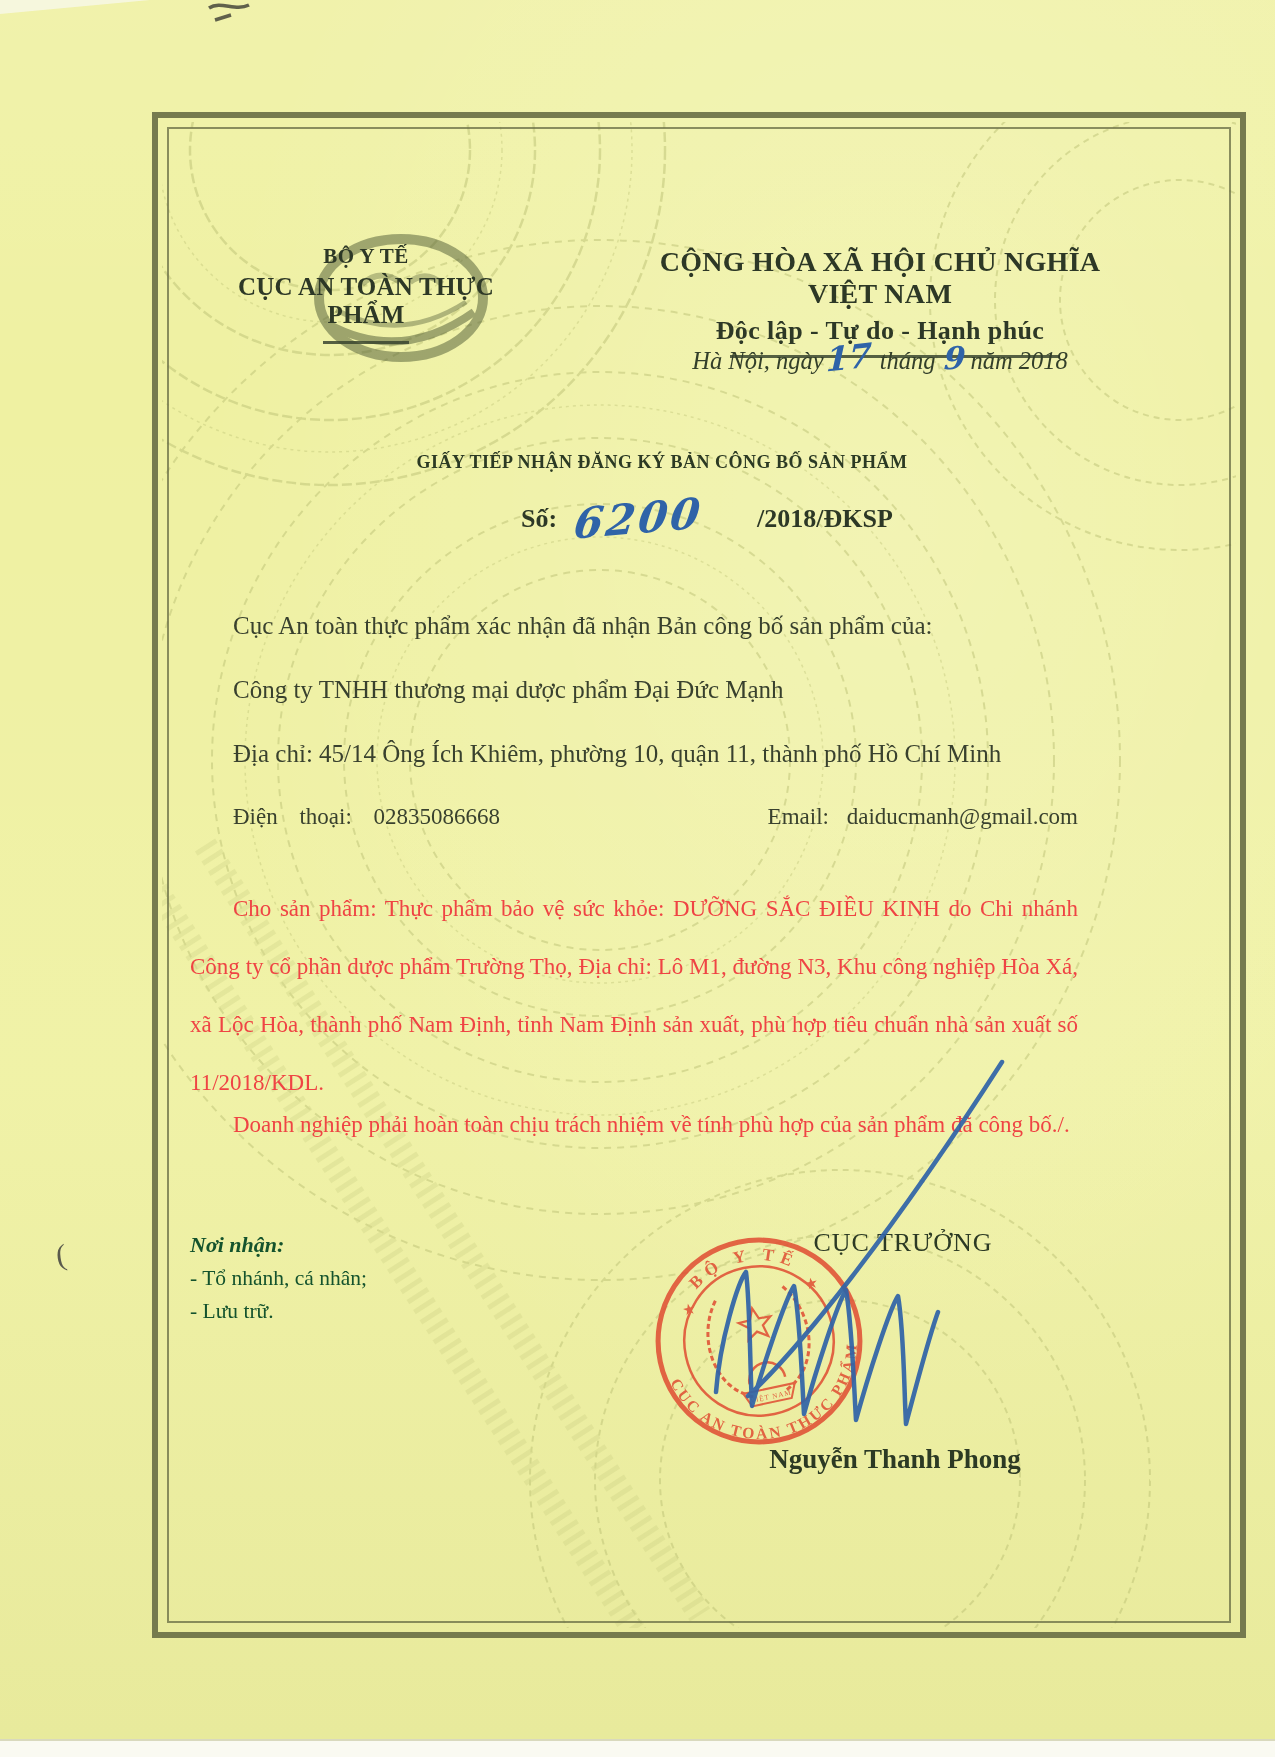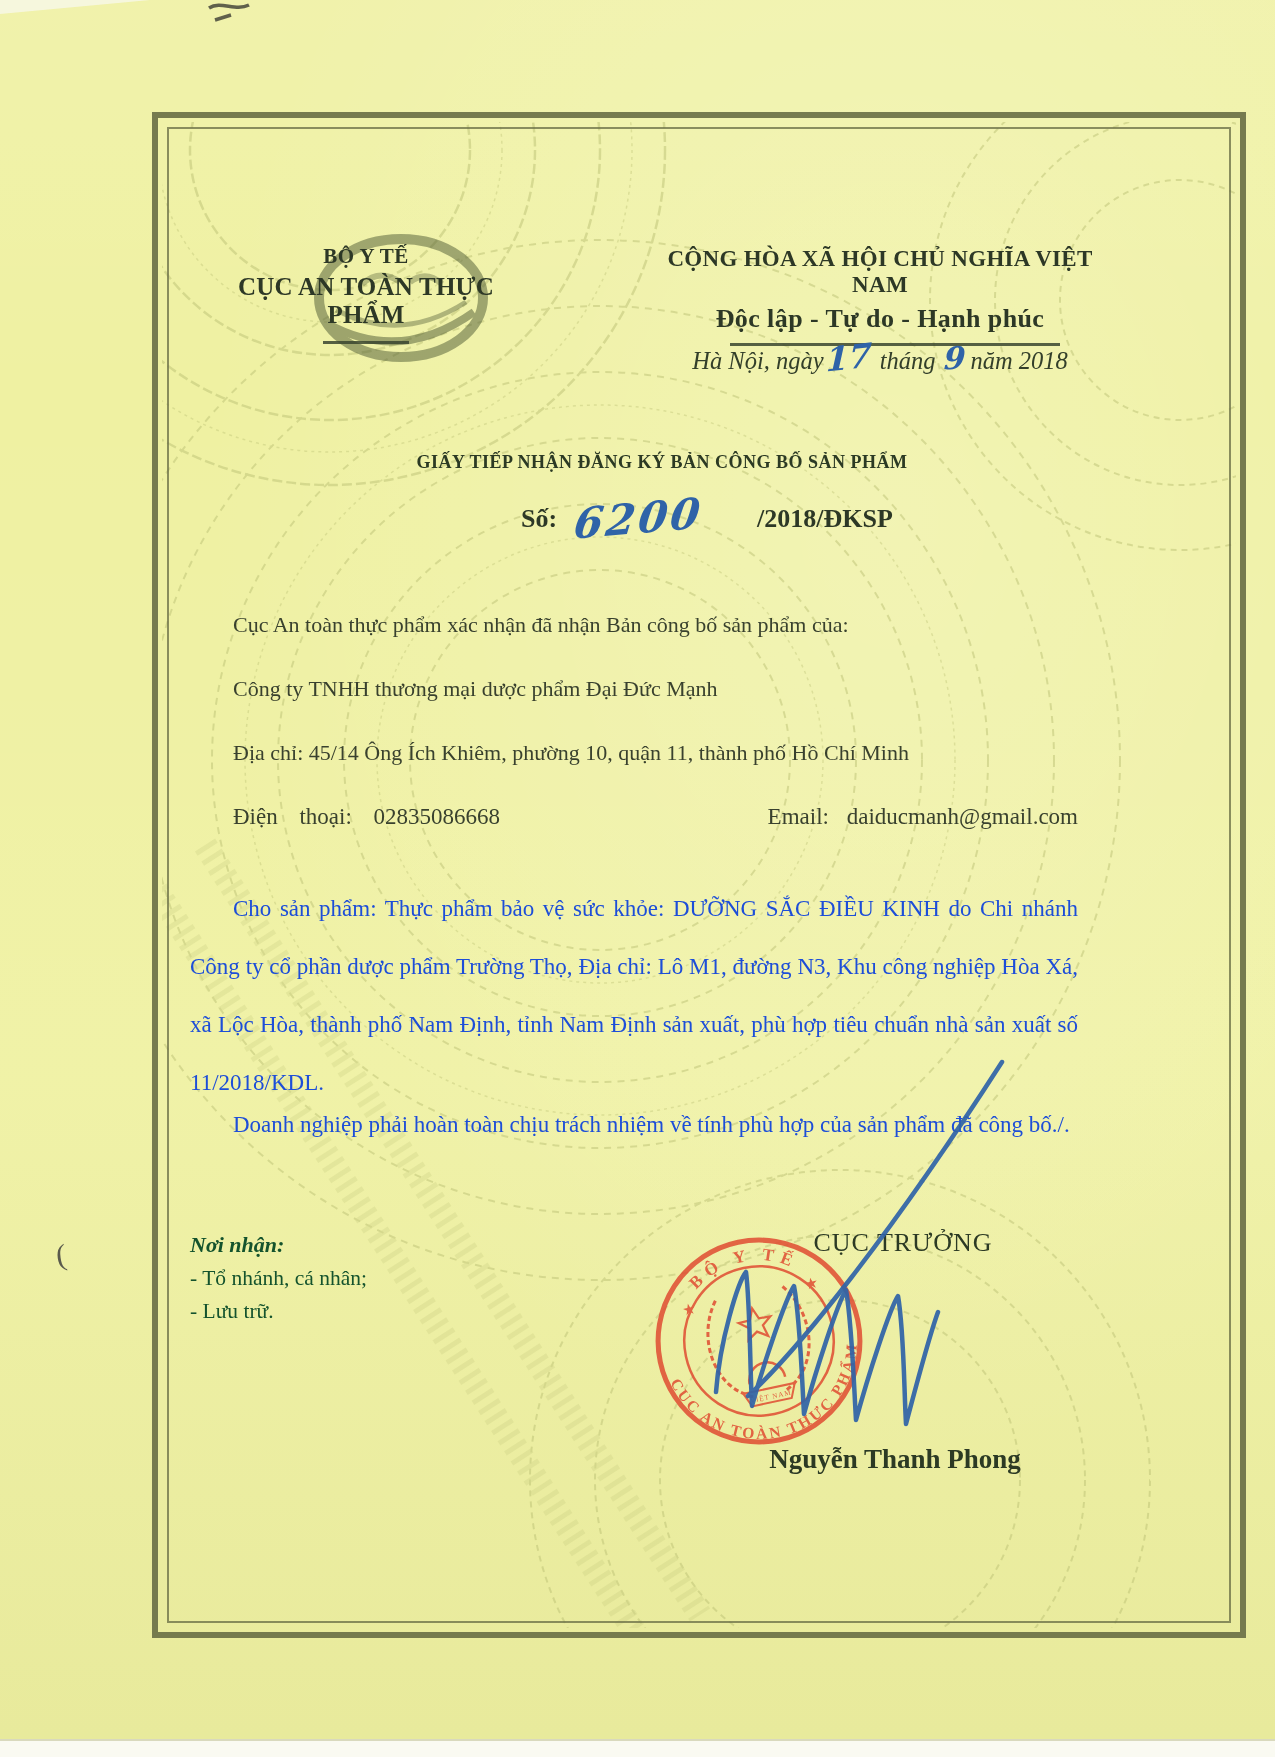--- a/index.html
+++ b/index.html
@@ -32,41 +32,41 @@
     position:absolute;inset:9px;border:2px solid #6c7148;opacity:.85;
   }
   .block{position:absolute;}
 
   .hdr-left{left:216px;top:244px;width:300px;text-align:center;color:#2d3826;}
   .hdr-left .l1{font-size:21px;font-weight:bold;letter-spacing:.5px;}
   .hdr-left .l2{font-size:25px;font-weight:bold;margin-top:4px;letter-spacing:.2px;}
   .hdr-rule-left{width:86px;height:3px;background:#39452f;margin:12px auto 0;opacity:.85;}
 
   .hdr-right{left:640px;top:246px;width:480px;text-align:center;color:#2d3826;}
-  .hdr-right .l1{font-size:23px;font-weight:bold;letter-spacing:.3px;}
+  .hdr-right .l1{font-size:28px;font-weight:bold;letter-spacing:.3px;}
   .hdr-right .l2{font-size:26px;font-weight:bold;margin-top:6px;letter-spacing:.4px;}
   .hdr-rule-right{width:330px;height:3px;background:#39452f;margin:9px auto 0 90px;opacity:.85;}
 
   .dateline{left:640px;top:338px;width:480px;text-align:center;font-style:italic;
     font-size:24.5px;color:#333f2a;white-space:nowrap;}
   .hand{color:#2f63a8;font-style:italic;font-weight:bold;
     font-family:"DejaVu Serif","Liberation Serif",serif;display:inline-block;}
   .hand.day{font-size:33px;transform:rotate(-6deg) skewX(-8deg);margin:0 2px 0 -4px;}
   .hand.month{font-size:31px;transform:rotate(-3deg) skewX(-6deg);margin:0 -1px 0 2px;}
 
   .doc-title{left:217px;top:452px;width:890px;text-align:center;
     font-size:18px;font-weight:bold;color:#2c3a24;letter-spacing:.5px;}
   .num-line{left:262px;top:494px;width:890px;text-align:center;white-space:nowrap;
     font-size:26px;font-weight:bold;color:#2d3826;}
   .num-line .hand.num{font-size:42px;letter-spacing:3px;transform:rotate(-5deg) skewX(-12deg);
     margin:0 14px 0 10px;vertical-align:-6px;}
   .num-line .suffix{margin-left:34px;}
 
-  .bodyline{left:190px;width:888px;font-size:22px;color:#39412e;padding-left:43px;box-sizing:border-box;}
-  .para{left:190px;width:888px;font-size:23px;color:#1d4ed8;text-align:justify;
+  .bodyline{left:190px;width:888px;font-size:25px;color:#39412e;padding-left:43px;box-sizing:border-box;}
+  .para{left:190px;width:888px;font-size:23px;color:#ef4444;text-align:justify;
     text-indent:43px;line-height:58px;}
   .contact-row{left:190px;width:888px;display:flex;justify-content:space-between;
     font-size:23px;color:#39412e;box-sizing:border-box;padding-left:43px;}
   .contact-row .phone{word-spacing:16px;}
   .contact-row .email{word-spacing:12px;}
 
   .recipients{left:190px;top:1232px;width:330px;color:#14532d;}
   .recipients .cap{font-size:22px;font-weight:bold;font-style:italic;}
   .recipients .it{font-size:21.5px;margin-top:8px;}
 

